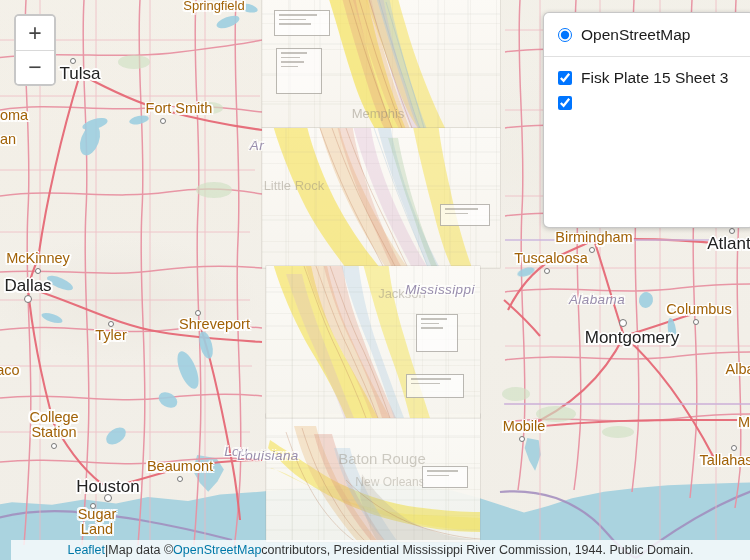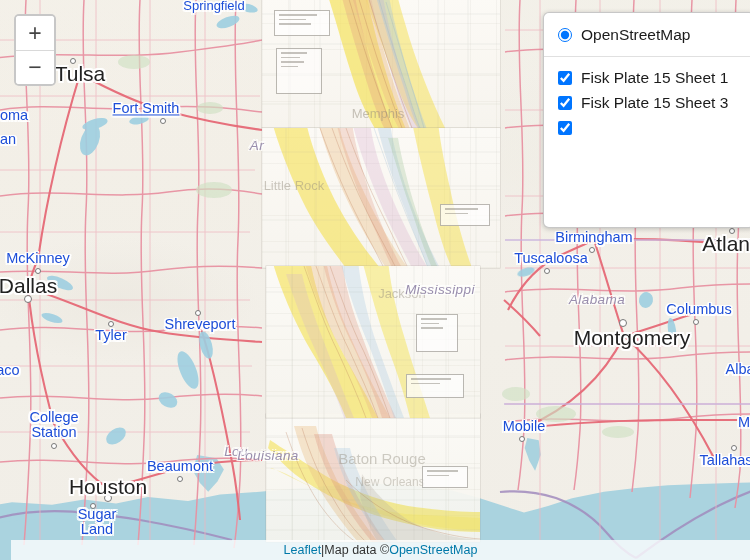--- a/index.html
+++ b/index.html
@@ -61,32 +61,32 @@
   
   .state-tint { position: absolute; opacity: .33; }
 
   
   .roads { position: absolute; inset: 0; }
 
   
   .place {
     position: absolute;
     transform: translate(-50%, -50%);
-    color: #1d4ed8;
+    color: #a16207;
     text-shadow:
       -1.6px -1.6px 0 rgba(255,255,255,.92), 1.6px -1.6px 0 rgba(255,255,255,.92),
       -1.6px  1.6px 0 rgba(255,255,255,.92), 1.6px  1.6px 0 rgba(255,255,255,.92),
        0 -1.8px 0 rgba(255,255,255,.92), 0 1.8px 0 rgba(255,255,255,.92),
       -1.8px 0 0 rgba(255,255,255,.92), 1.8px 0 0 rgba(255,255,255,.92);
     white-space: pre;
     line-height: 1.04;
     text-align: center;
     pointer-events: none;
   }
-  .place.size-lg { font-size: 21px; color: #222; }
+  .place.size-lg { font-size: 17px; color: #222; }
   .place.size-md { font-size: 14.5px; }
   .place.size-sm { font-size: 13px; }
   .state-label {
     position: absolute;
     transform: translate(-50%, -50%);
     font-style: italic;
     font-size: 13.5px;
     color: #9a8fae;
     letter-spacing: .4px;
     text-shadow:
@@ -473,29 +473,29 @@
 
   <div id="place-labels">
       <div class="state-label" style="left: 597px; top: 299px;">Alabama</div>
       <div class="state-label" style="left: 257px; top: 145px;">Ar</div>
       <div class="state-label" style="left: 236px; top: 451px;">Lou</div>
       <div class="state-label" style="left: 440px; top: 289px;">Mississippi</div>
       <div class="state-label" style="left: 268px; top: 455px;">Louisiana</div>
       <div class="city-dot" style="left: 73px; top: 61px;"></div>
       <div class="place size-lg" style="left: 80px; top: 74px;">Tulsa</div>
       <div class="city-dot" style="left: 163px; top: 121px;"></div>
-      <div class="place size-md" style="left: 146px; top: 109px; text-decoration: underline;">Fort Smith</div>
+      <div class="place size-md" style="left: 179px; top: 109px;">Fort Smith</div>
       <div class="city-dot" style="left: 38px; top: 271px;"></div>
       <div class="place size-md" style="left: 38px; top: 259px;">McKinney</div>
       <div class="city-dot big" style="left: 28px; top: 299px;"></div>
       <div class="place size-lg" style="left: 28px; top: 286px;">Dallas</div>
       <div class="city-dot" style="left: 111px; top: 324px;"></div>
       <div class="place size-md" style="left: 111px; top: 336px;">Tyler</div>
       <div class="city-dot" style="left: 198px; top: 313px;"></div>
-      <div class="place size-md" style="left: 200px; top: 325px;">Shreveport</div>
+      <div class="place size-md" style="left: 200px; top: 325px; padding-left: 29px;">Shreveport</div>
       <div class="place size-md" style="left: 8px; top: 371px;">aco</div>
       <div class="city-dot" style="left: 54px; top: 446px;"></div>
       <div class="place size-md" style="left: 54px; top: 425px; text-align: center;">College
 Station</div>
       <div class="city-dot big" style="left: 108px; top: 498px;"></div>
       <div class="place size-lg" style="left: 108px; top: 487px;">Houston</div>
       <div class="city-dot" style="left: 93px; top: 506px;"></div>
       <div class="place size-md" style="left: 97px; top: 522px;">Sugar
 Land</div>
       <div class="city-dot" style="left: 180px; top: 479px;"></div>
@@ -532,32 +532,29 @@
     <div class="layers-base">
       <label class="layer-row">
         <input type="radio" name="baselayer" checked="" style="">
         <span>OpenStreetMap</span>
       </label>
     </div>
     <div class="layers-sep"></div>
     <div class="layers-overlays">
       <label class="layer-row">
         <input type="checkbox" checked="" style="">
-        <span>Fisk Plate 15 Sheet 1</span>
-      </label>
-      <label class="layer-row">
-        <input type="checkbox" checked="" style="">
         <span>Fisk Plate 15 Sheet 3</span>
       </label>
       <label class="layer-row">
         <input type="checkbox" checked="" style="">
       </label>
     </div>
   </div>
 
   <div class="attribution">
     <a>Leaflet</a>
     <span> | </span>
     <span>Map data © </span>
     <a>OpenStreetMap</a>
+    <span> contributors, Presidential Mississippi River Commission, 1944. Public Domain.</span>
   </div>
 
 </div>
 
 </body></html>

